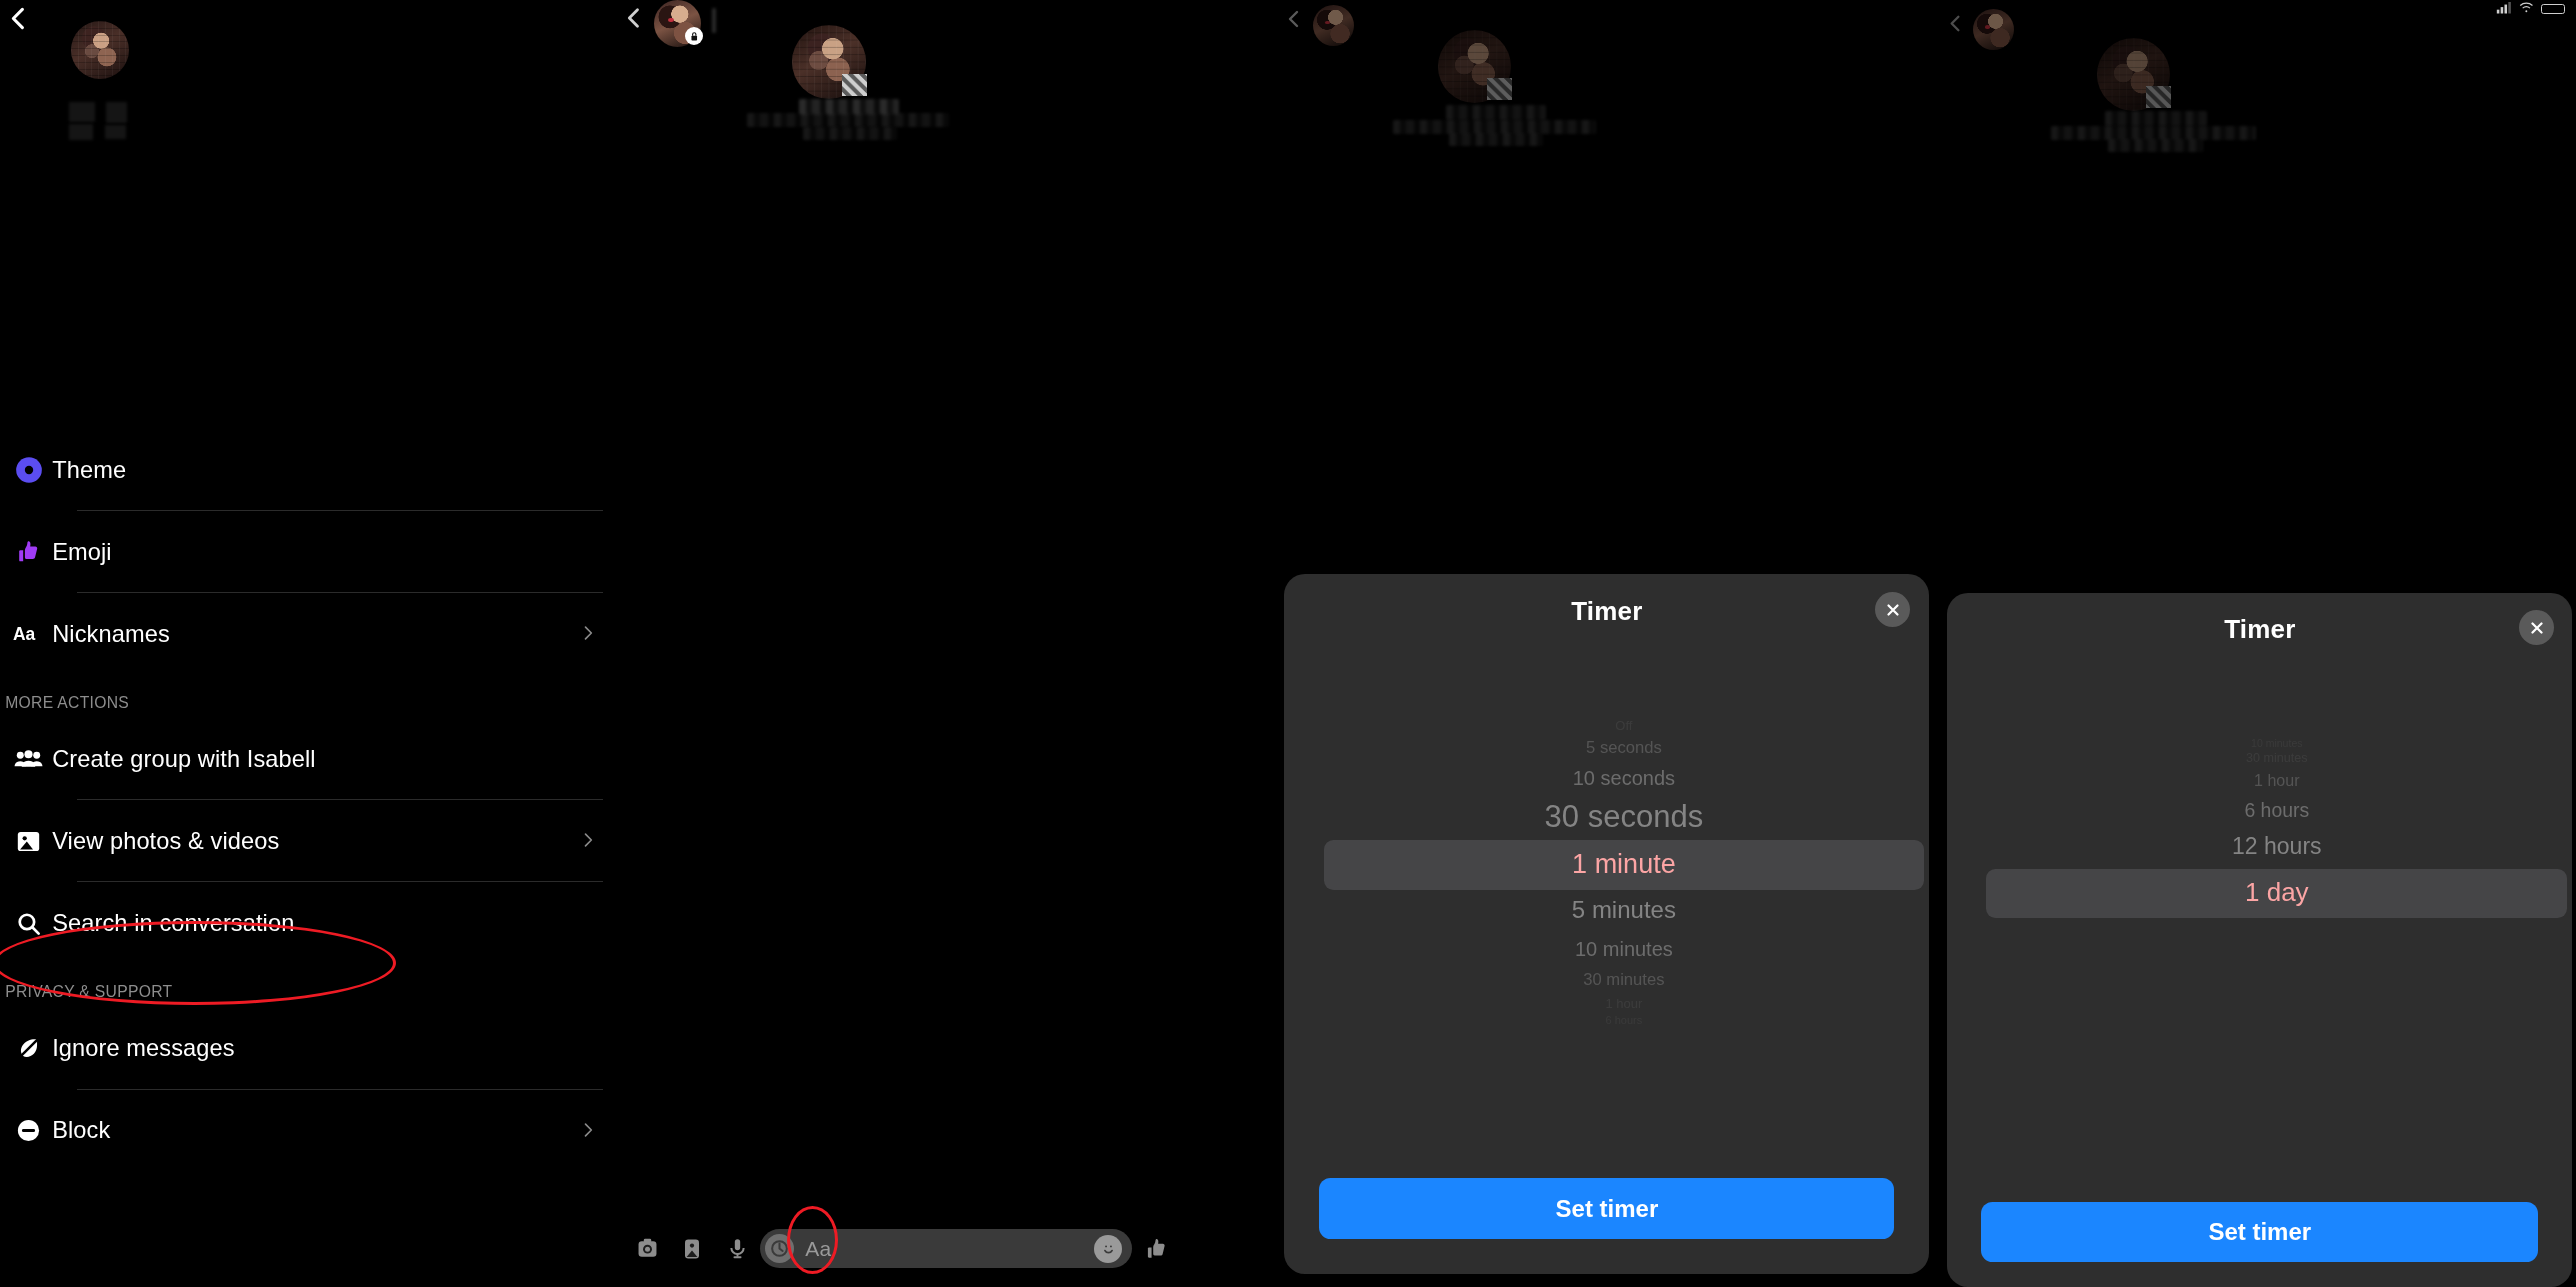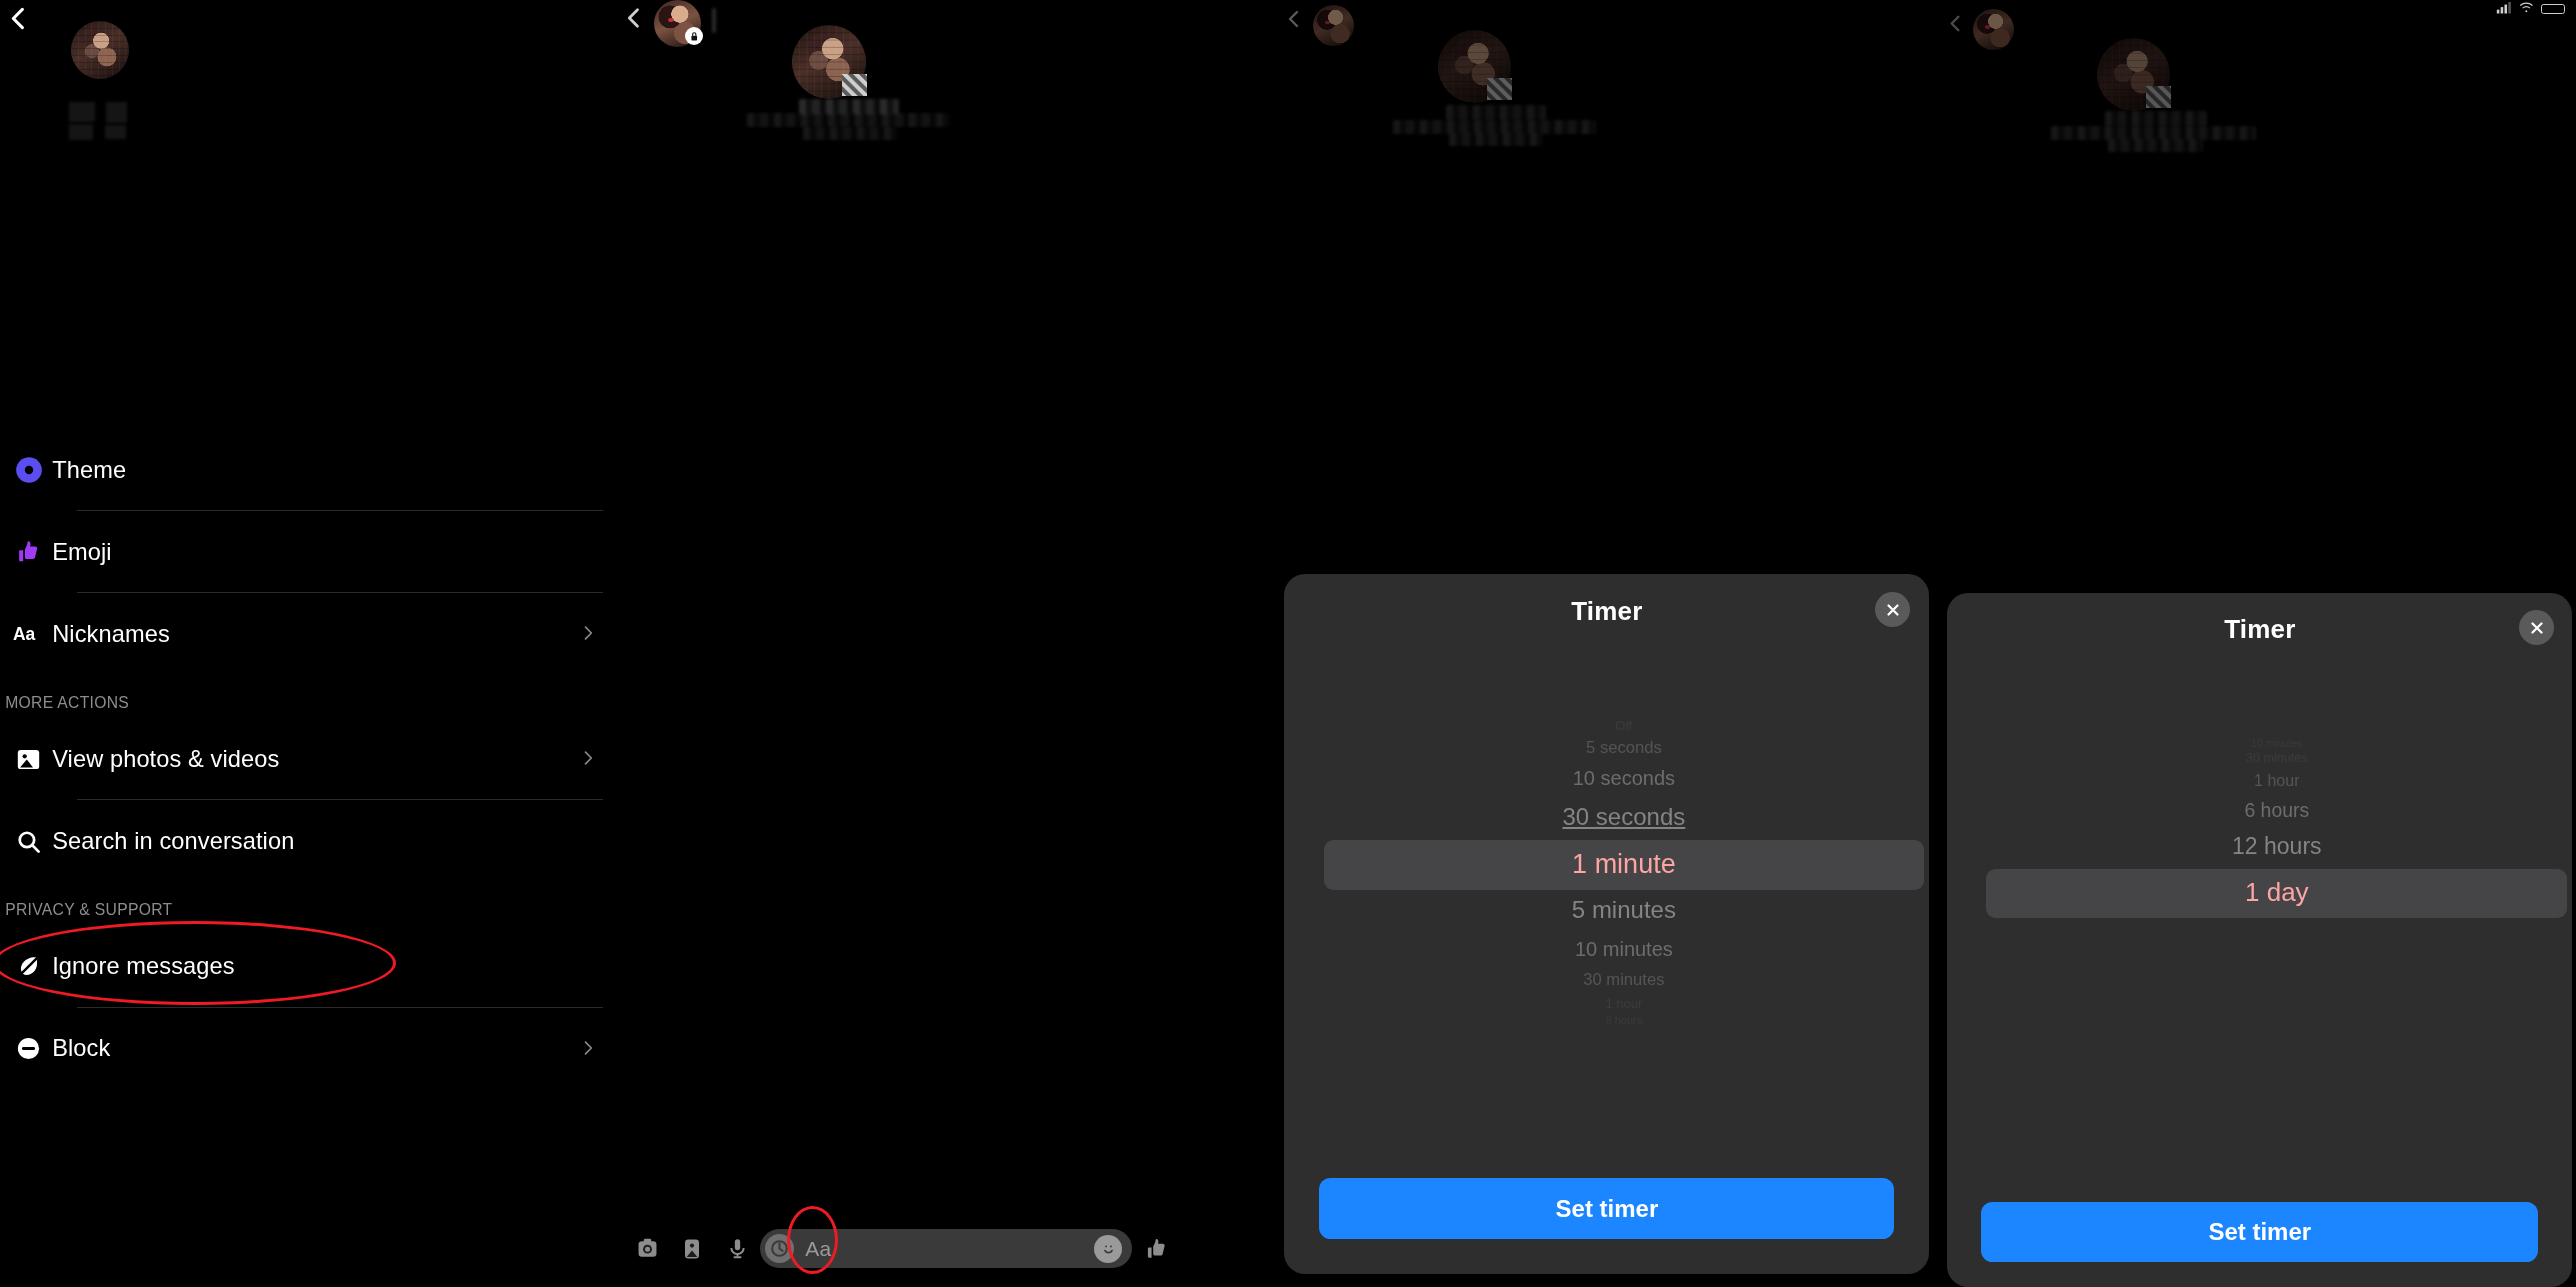--- a/index.html
+++ b/index.html
@@ -227,20 +227,34 @@
         <span class="lbl">Nicknames</span>
         <span class="chev">
           <svg width="20" height="20" viewBox="0 0 24 24" fill="none">
             <path d="M9 5 L16 12 L9 19" stroke="#8a8a8a" stroke-width="2" stroke-linecap="round" stroke-linejoin="round"></path>
           </svg>
         </span>
       </div>
 
       <div class="menu-head">MORE ACTIONS</div>
 
+      <div class="menu-row">
+        <span class="ico">
+          <svg width="29" height="23" viewBox="0 0 30 20" fill="#fff">
+            <circle cx="6.5" cy="5.5" r="3.6"></circle>
+              <circle cx="15" cy="4.6" r="4.2"></circle>
+              <circle cx="23.5" cy="5.5" r="3.6"></circle>
+            <path d="M0.6 17c0-3.2 2.6-5.2 5.9-5.2s5.9 2 5.9 5.2z"></path>
+            <path d="M8 17.6c0-3.9 3.1-6.3 7-6.3s7 2.4 7 6.3z"></path>
+            <path d="M17.6 17c0-3.2 2.6-5.2 5.9-5.2s5.9 2 5.9 5.2z"></path>
+          </svg>
+        </span>
+        <span class="lbl">Create group with Isabell</span>
+        <div class="menu-sep"></div>
+      </div>
 
       <div class="menu-row">
         <span class="ico">
           <svg width="27" height="27" viewBox="0 0 24 24" fill="#fff">
             <rect x="2.5" y="3.5" width="19" height="17" rx="2.6"></rect>
             <circle cx="8.6" cy="9.2" r="1.9" fill="#000"></circle>
             <path d="M4.5 19 L10.5 12 L16 19 Z" fill="#000"></path>
           </svg>
         </span>
         <span class="lbl">View photos &amp; videos</span>
@@ -410,21 +424,21 @@
         <svg width="18" height="18" viewBox="0 0 24 24" fill="none" stroke="#fff" stroke-width="3" stroke-linecap="round">
           <path d="M6 6 L18 18 M18 6 L6 18"></path>
         </svg>
       </div>
 
       <div class="timer-wheel" id="wheel-3" style="margin-top:94px; height:346px;">
           <div class="wheel-sel-bg" style="left: 5.2px; right: 5.2px; top: 119px; height: 50px;"></div>
           <div class="wheel-item" style="top: -5.1px; font-size: 13px; opacity: 0.12; line-height: 19px;">Off</div>
           <div class="wheel-item" style="top: 15px; font-size: 16.6px; opacity: 0.34; line-height: 24px;">5 seconds</div>
           <div class="wheel-item" style="top: 43px; font-size: 20px; opacity: 0.56; line-height: 29px;">10 seconds</div>
-          <div class="wheel-item" style="top: 79px; font-size: 24px; opacity: 0.78; line-height: 34px; text-decoration: underline;">30 seconds</div>
+          <div class="wheel-item" style="top: 79px; font-size: 31px; opacity: 0.78; line-height: 34px;">30 seconds</div>
           <div class="wheel-item selected" style="top: 123px; font-size: 27px; opacity: 1; line-height: 40px;">1 minute</div>
           <div class="wheel-item" style="top: 172px; font-size: 24px; opacity: 0.78; line-height: 34px;">5 minutes</div>
           <div class="wheel-item" style="top: 214px; font-size: 20px; opacity: 0.56; line-height: 29px;">10 minutes</div>
           <div class="wheel-item" style="top: 247px; font-size: 16.6px; opacity: 0.34; line-height: 24px;">30 minutes</div>
           <div class="wheel-item" style="top: 273px; font-size: 13px; opacity: 0.12; line-height: 19px;">1 hour</div>
           <div class="wheel-item" style="top: 291px; font-size: 11px; opacity: 0.1; line-height: 16px;">6 hours</div>
         </div>
 
       <div class="set-timer-btn" style="left:35px; right:35px; bottom:35px; height:61px; font-size:24px;">Set timer</div>
     </div>

